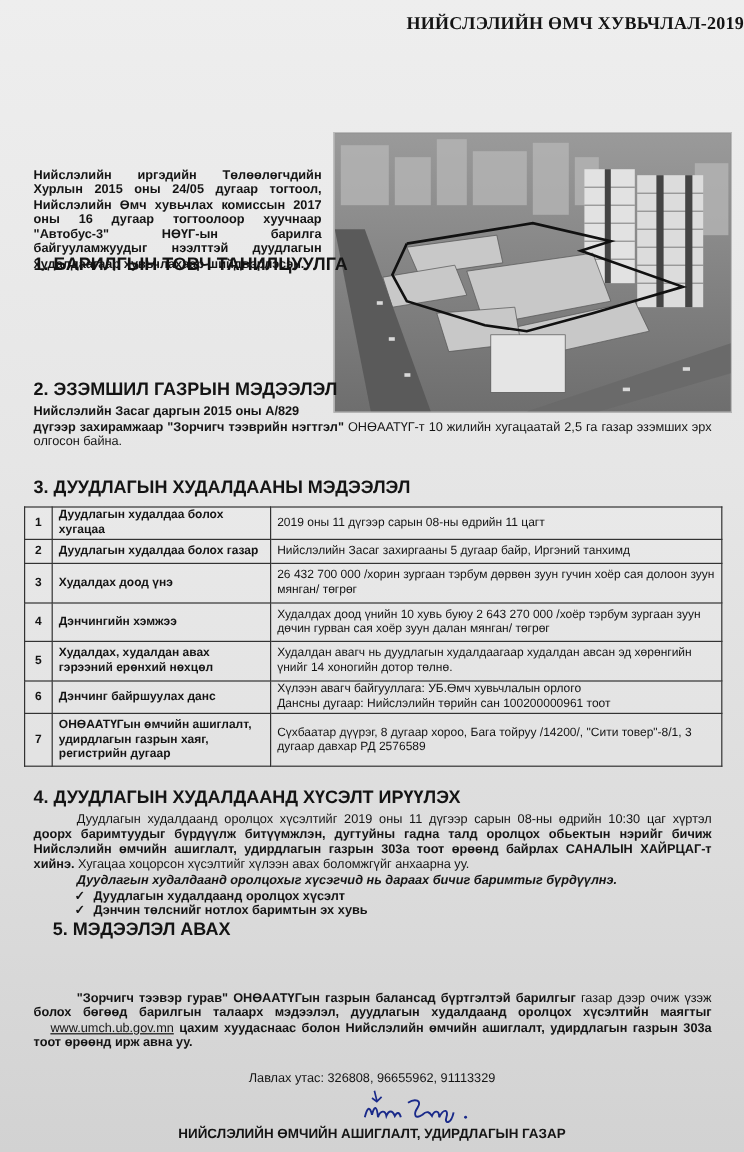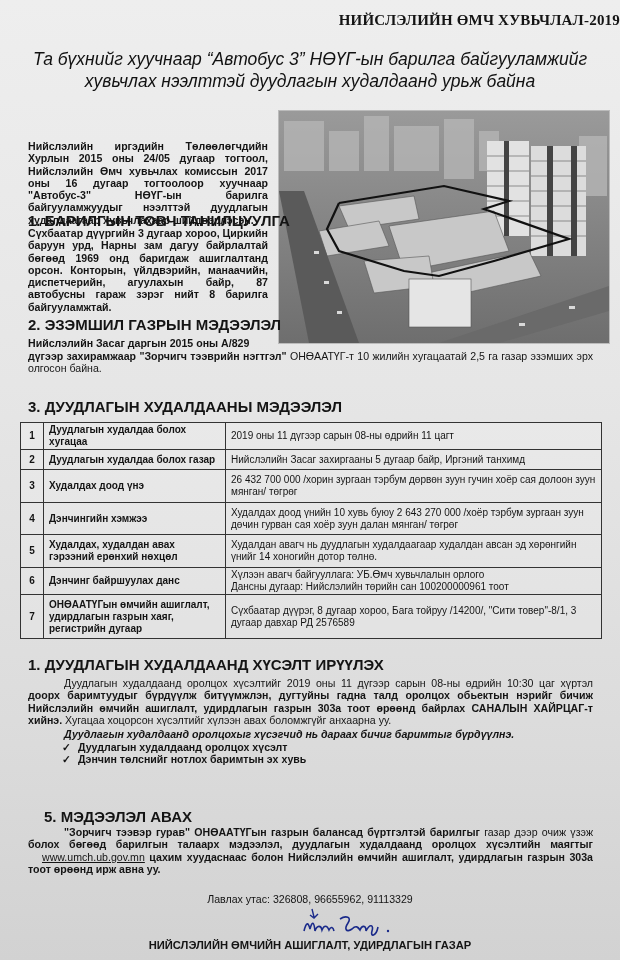--- a/index.html
+++ b/index.html
@@ -43,39 +43,35 @@
   table.info td.k { width: 171px; font-weight: bold; }
   table.info td.v { }
   .h4 { left: 28px; top: 656px; }
   .s4 { left: 28px; width: 565px; top: 677px; }
   .s4 .ind { display: inline-block; width: 36px; }
   .s4-italic { left: 64px; top: 728px; font-style: italic; font-weight: bold; font-size: 10.6px; }
   .checklist { left: 62px; top: 741px; font-size: 10.6px; line-height: 12.3px; }
   .checklist div { font-weight: bold; }
   .checklist .mark { display: inline-block; width: 16px; }
   .s4-tail { left: 28px; width: 565px; top: 777px; font-size: 10.6px; line-height: 12.3px; }
-  .h5 { left: 28px; top: 808px; padding-left: 16px; }
+  .h5 { left: 28px; top: 766px; padding-left: 16px; }
   .s5 { left: 28px; width: 565px; top: 826px; }
   .s5 .ind { display: inline-block; width: 36px; }
   .s5 a { color: #141414; text-decoration: underline; margin-left: 14px; }
   .phone { left: 0; width: 620px; top: 893px; text-align: center; font-size: 10.6px; }
   .signature { left: 300px; top: 905px; width: 100px; height: 34px; }
   .footer-org { left: 0; width: 620px; top: 939px; text-align: center; font-weight: bold; font-size: 11.2px; }
 </style>
 </head>
 <body>
 
 <div class="page">
 
   <div class="abs top-title">НИЙСЛЭЛИЙН ӨМЧ ХУВЬЧЛАЛ-2019</div>
 
-  <div class="abs headline">
-    <div>Та бүхнийг хуучнаар “Автобус 3” НӨҮГ-ын барилга байгууламжийг</div>
-    <div>хувьчлах нээлттэй дуудлагын худалдаанд урьж байна</div>
-  </div>
 
   <div class="abs para intro">Нийслэлийн иргэдийн Төлөөлөгчдийн Хурлын 2015 оны 24/05 дугаар тогтоол, Нийслэлийн Өмч хувьчлах комиссын 2017 оны 16 дугаар тогтоолоор хуучнаар "Автобус-3" НӨҮГ-ын барилга байгууламжуудыг нээлттэй дуудлагын худалдаагаар хувьчлахаар шийдвэрлэсэн.</div>
 
   <div class="abs photo" title="aerial-photo-bus-depot-buildings">
     <svg width="330" height="232" viewBox="0 0 330 232">
       <defs>
         <linearGradient id="sky" x1="0" y1="0" x2="0" y2="1">
           <stop offset="0" stop-color="#9a9a9a"></stop>
           <stop offset="1" stop-color="#6e6e6e"></stop>
         </linearGradient>
@@ -130,21 +126,20 @@
         <rect x="45" y="170" width="5" height="3"></rect>
           <rect x="58" y="200" width="5" height="3"></rect>
         <rect x="35" y="140" width="5" height="3"></rect>
           <rect x="240" y="212" width="6" height="3"></rect>
         <rect x="290" y="195" width="6" height="3"></rect>
       </g>
     </svg>
   </div>
 
   <div class="abs heading h1">1. БАРИЛГЫН ТОВЧ ТАНИЛЦУУЛГА</div>
-  <div class="abs para s1">Сүхбаатар дүүргийн 3 дугаар хороо, Циркийн баруун урд, Нарны зам дагуу байрлалтай бөгөөд 1969 онд баригдаж ашиглалтанд орсон. Конторын, үйлдвэрийн, манаачийн, диспетчерийн, агуулахын байр, 87 автобусны гараж зэрэг нийт 8 барилга байгууламжтай.</div>
 
   <div class="abs heading h2">2. ЭЗЭМШИЛ ГАЗРЫН МЭДЭЭЛЭЛ</div>
   <div class="abs para s2a">Нийслэлийн Засаг даргын 2015 оны А/829</div>
   <div class="abs para s2b"><span class="b">дүгээр захирамжаар "Зорчигч тээврийн нэгтгэл"</span><span> ОНӨААТҮГ-т 10 жилийн хугацаатай 2,5 га газар эзэмших эрх олгосон байна.</span></div>
 
   <div class="abs heading h3">3. ДУУДЛАГЫН ХУДАЛДААНЫ МЭДЭЭЛЭЛ</div>
 
   <table class="info">
     <tbody>
         <tr style="height:25px">
@@ -181,21 +176,21 @@
       </td>
     </tr>
     <tr style="height:44px">
       <td class="n">7</td>
       <td class="k">ОНӨААТҮГын өмчийн ашиглалт, удирдлагын газрын хаяг, регистрийн дугаар</td>
       <td class="v">Сүхбаатар дүүрэг, 8 дугаар хороо, Бага тойруу /14200/,  "Сити товер"-8/1, 3 дугаар давхар  РД 2576589</td>
     </tr>
   </tbody>
     </table>
 
-  <div class="abs heading h4">1. ДУУДЛАГЫН ХУДАЛДААНД ХҮСЭЛТ ИРҮҮЛЭХ</div>
+  <div class="abs heading h4">4. ДУУДЛАГЫН ХУДАЛДААНД ХҮСЭЛТ ИРҮҮЛЭХ</div>
   <div class="abs para s4"><span class="ind"></span><span>Дуудлагын худалдаанд оролцох хүсэлтийг 2019 оны  11 дүгээр сарын 08-ны өдрийн 10:30 цаг хүртэл </span><b>доорх баримтуудыг бүрдүүлж битүүмжлэн, дугтуйны гадна талд оролцох обьектын нэрийг бичиж Нийслэлийн өмчийн ашиглалт, удирдлагын газрын 303а тоот өрөөнд байрлах САНАЛЫН ХАЙРЦАГ-т хийнэ.</b><span>  Хугацаа хоцорсон хүсэлтийг хүлээн авах боломжгүйг анхаарна уу.</span></div>
   <div class="abs s4-italic">Дуудлагын худалдаанд оролцохыг хүсэгчид нь дараах бичиг баримтыг бүрдүүлнэ.</div>
   <div class="abs checklist">
     <div><span class="mark">✓</span><span>Дуудлагын худалдаанд оролцох хүсэлт</span></div>
     <div><span class="mark">✓</span><span>Дэнчин төлснийг нотлох баримтын эх хувь</span></div>
   </div>
 
   <div class="abs heading h5">5. МЭДЭЭЛЭЛ АВАХ</div>
   <div class="abs para s5"><span class="ind"></span><b>"Зорчигч тээвэр гурав" ОНӨААТҮГын газрын балансад бүртгэлтэй барилгыг</b><span> газар дээр очиж үзэж </span><b>болох бөгөөд барилгын талаарх мэдээлэл, дуудлагын худалдаанд оролцох хүсэлтийн маягтыг</b> <a>www.umch.ub.gov.mn</a><b> цахим хуудаснаас болон Нийслэлийн өмчийн ашиглалт, удирдлагын газрын 303а тоот өрөөнд ирж авна уу.</b></div>
 

